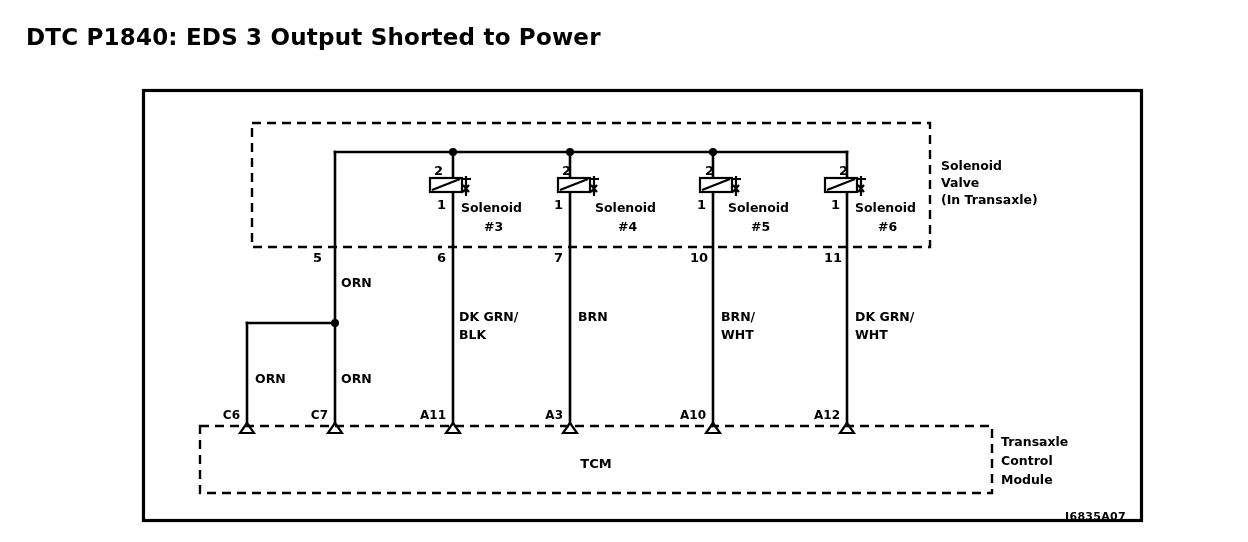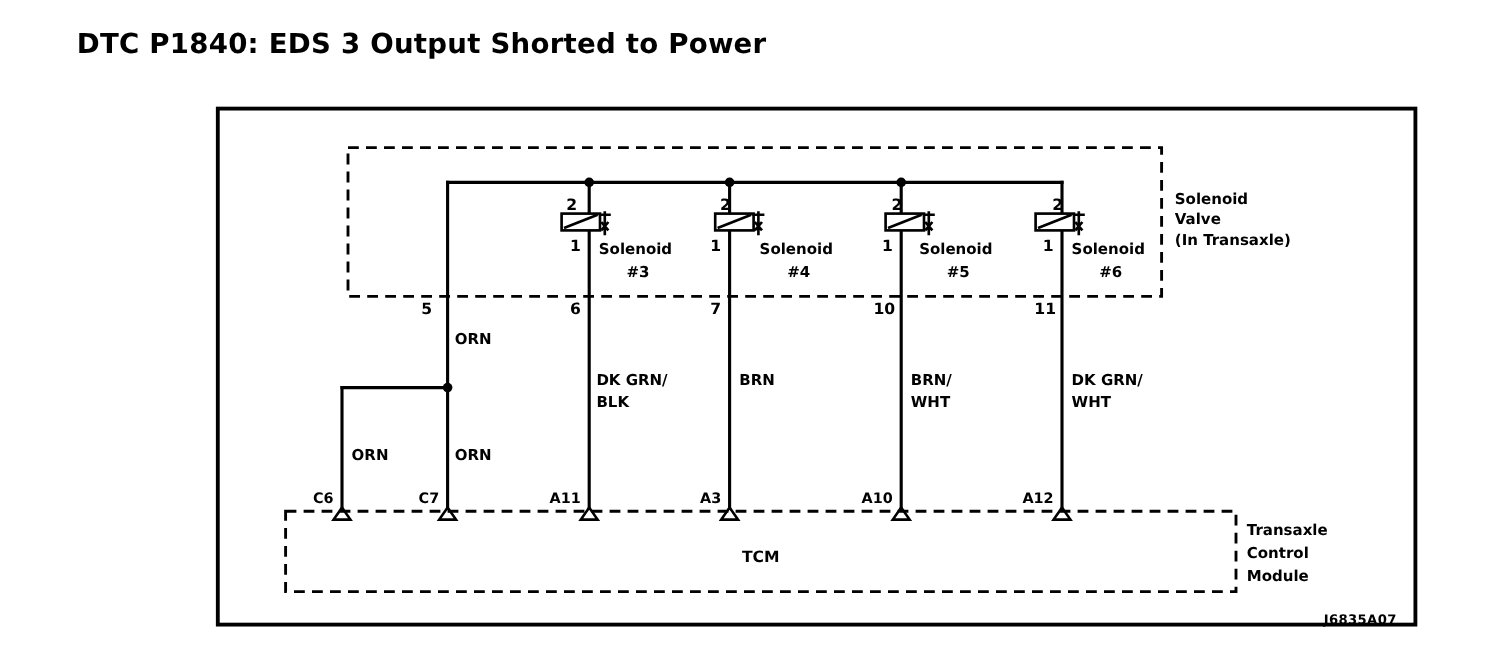--- a/index.html
+++ b/index.html
@@ -12,21 +12,20 @@
     height: 542px;
     font-family: "Liberation Sans", sans-serif;
     color: #000000;
     overflow: hidden;
     position: relative;
   }
   #page-root {
     position: relative;
     width: 1016px;
     height: 542px;
-    margin-left: 38px;
   }
   .page-title {
     position: absolute;
     left: 26px;
     top: 24px;
     font-size: 23px;
     font-weight: bold;
     letter-spacing: 0.2px;
     white-space: nowrap;
     font-family: "DejaVu Sans", sans-serif;

